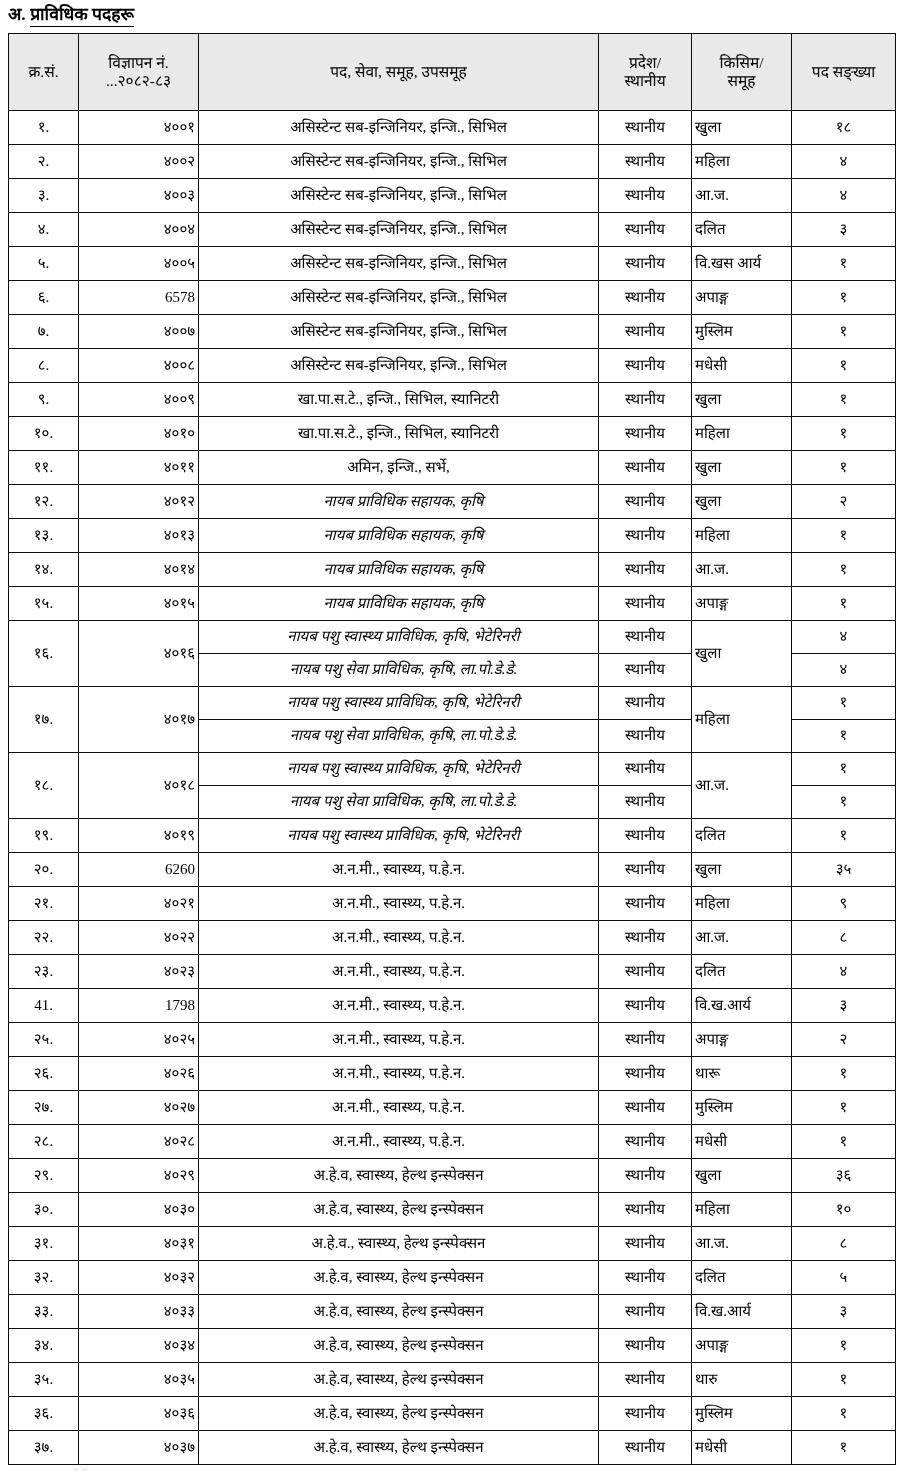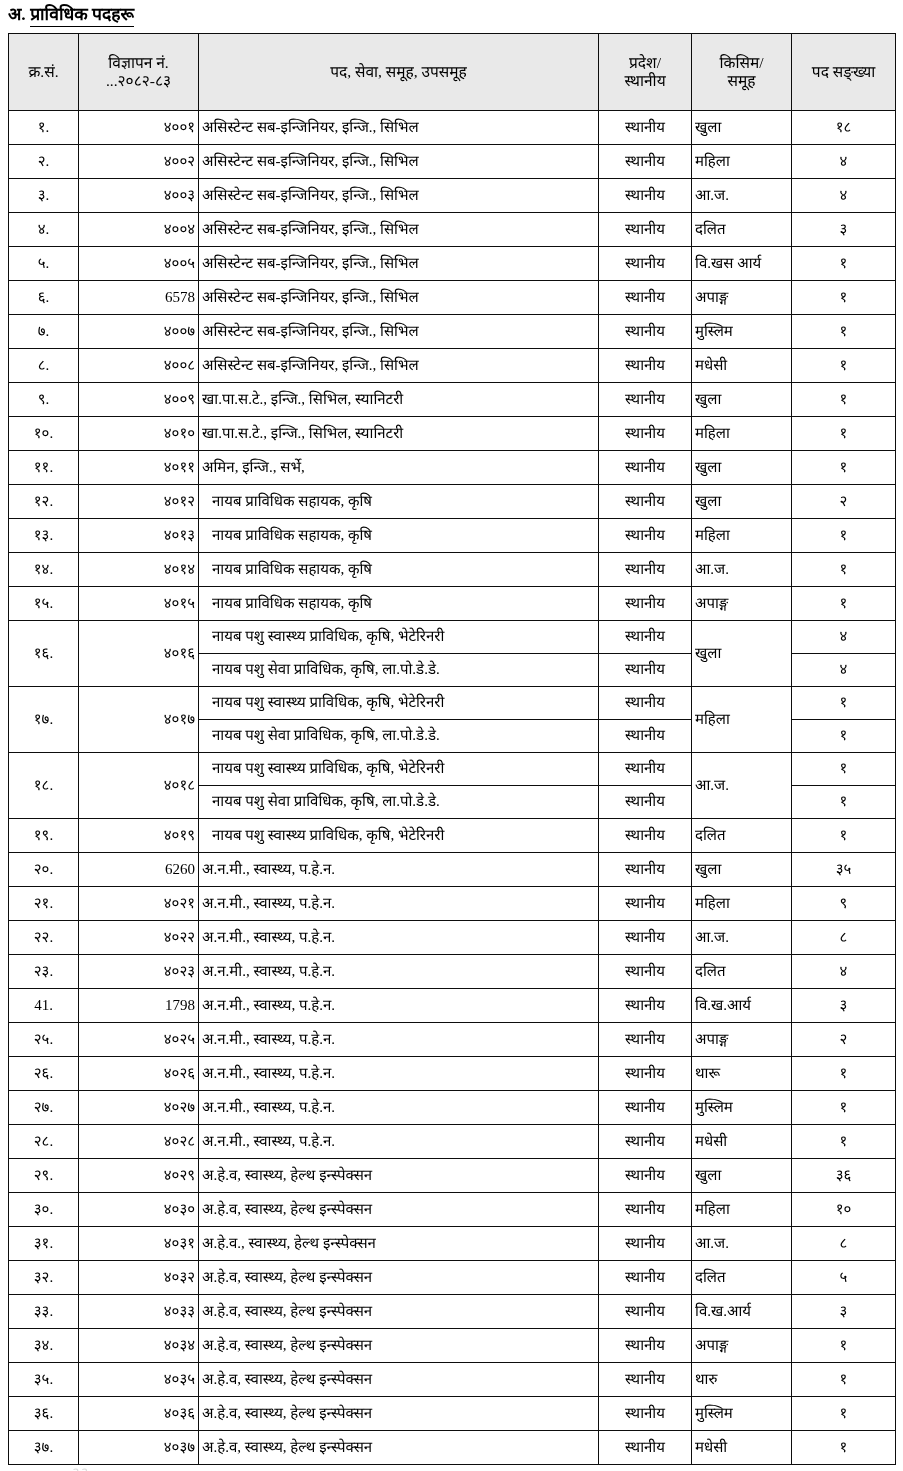--- a/index.html
+++ b/index.html
@@ -50,22 +50,22 @@
   col.c1{width:70px;}
   col.c2{width:120px;}
   col.c3{width:400px;}
   col.c4{width:93px;}
   col.c5{width:100px;}
   col.c6{width:104px;}
 
   tbody td{height:33px;}
   td.sn{text-align:center;}
   td.adno{text-align:right;}
-  td.post{text-align:left;padding-left:8px;}
-  td.post.ind{padding-left:13px;}
+  td.post{text-align:center;padding-left:8px;}
+  td.post.ind{padding-left:13px;font-style:italic;}
   td.level{text-align:center;}
   td.kind{text-align:left;}
   td.count{text-align:center;}
 
   tbody tr.sub td{height:32px;}
 
   .below-mark{
     position:absolute; left:72px; top:1462px;
     font-size:15px; color:#dcdcdc; letter-spacing:1px;
     font-family:"Liberation Serif",serif;

